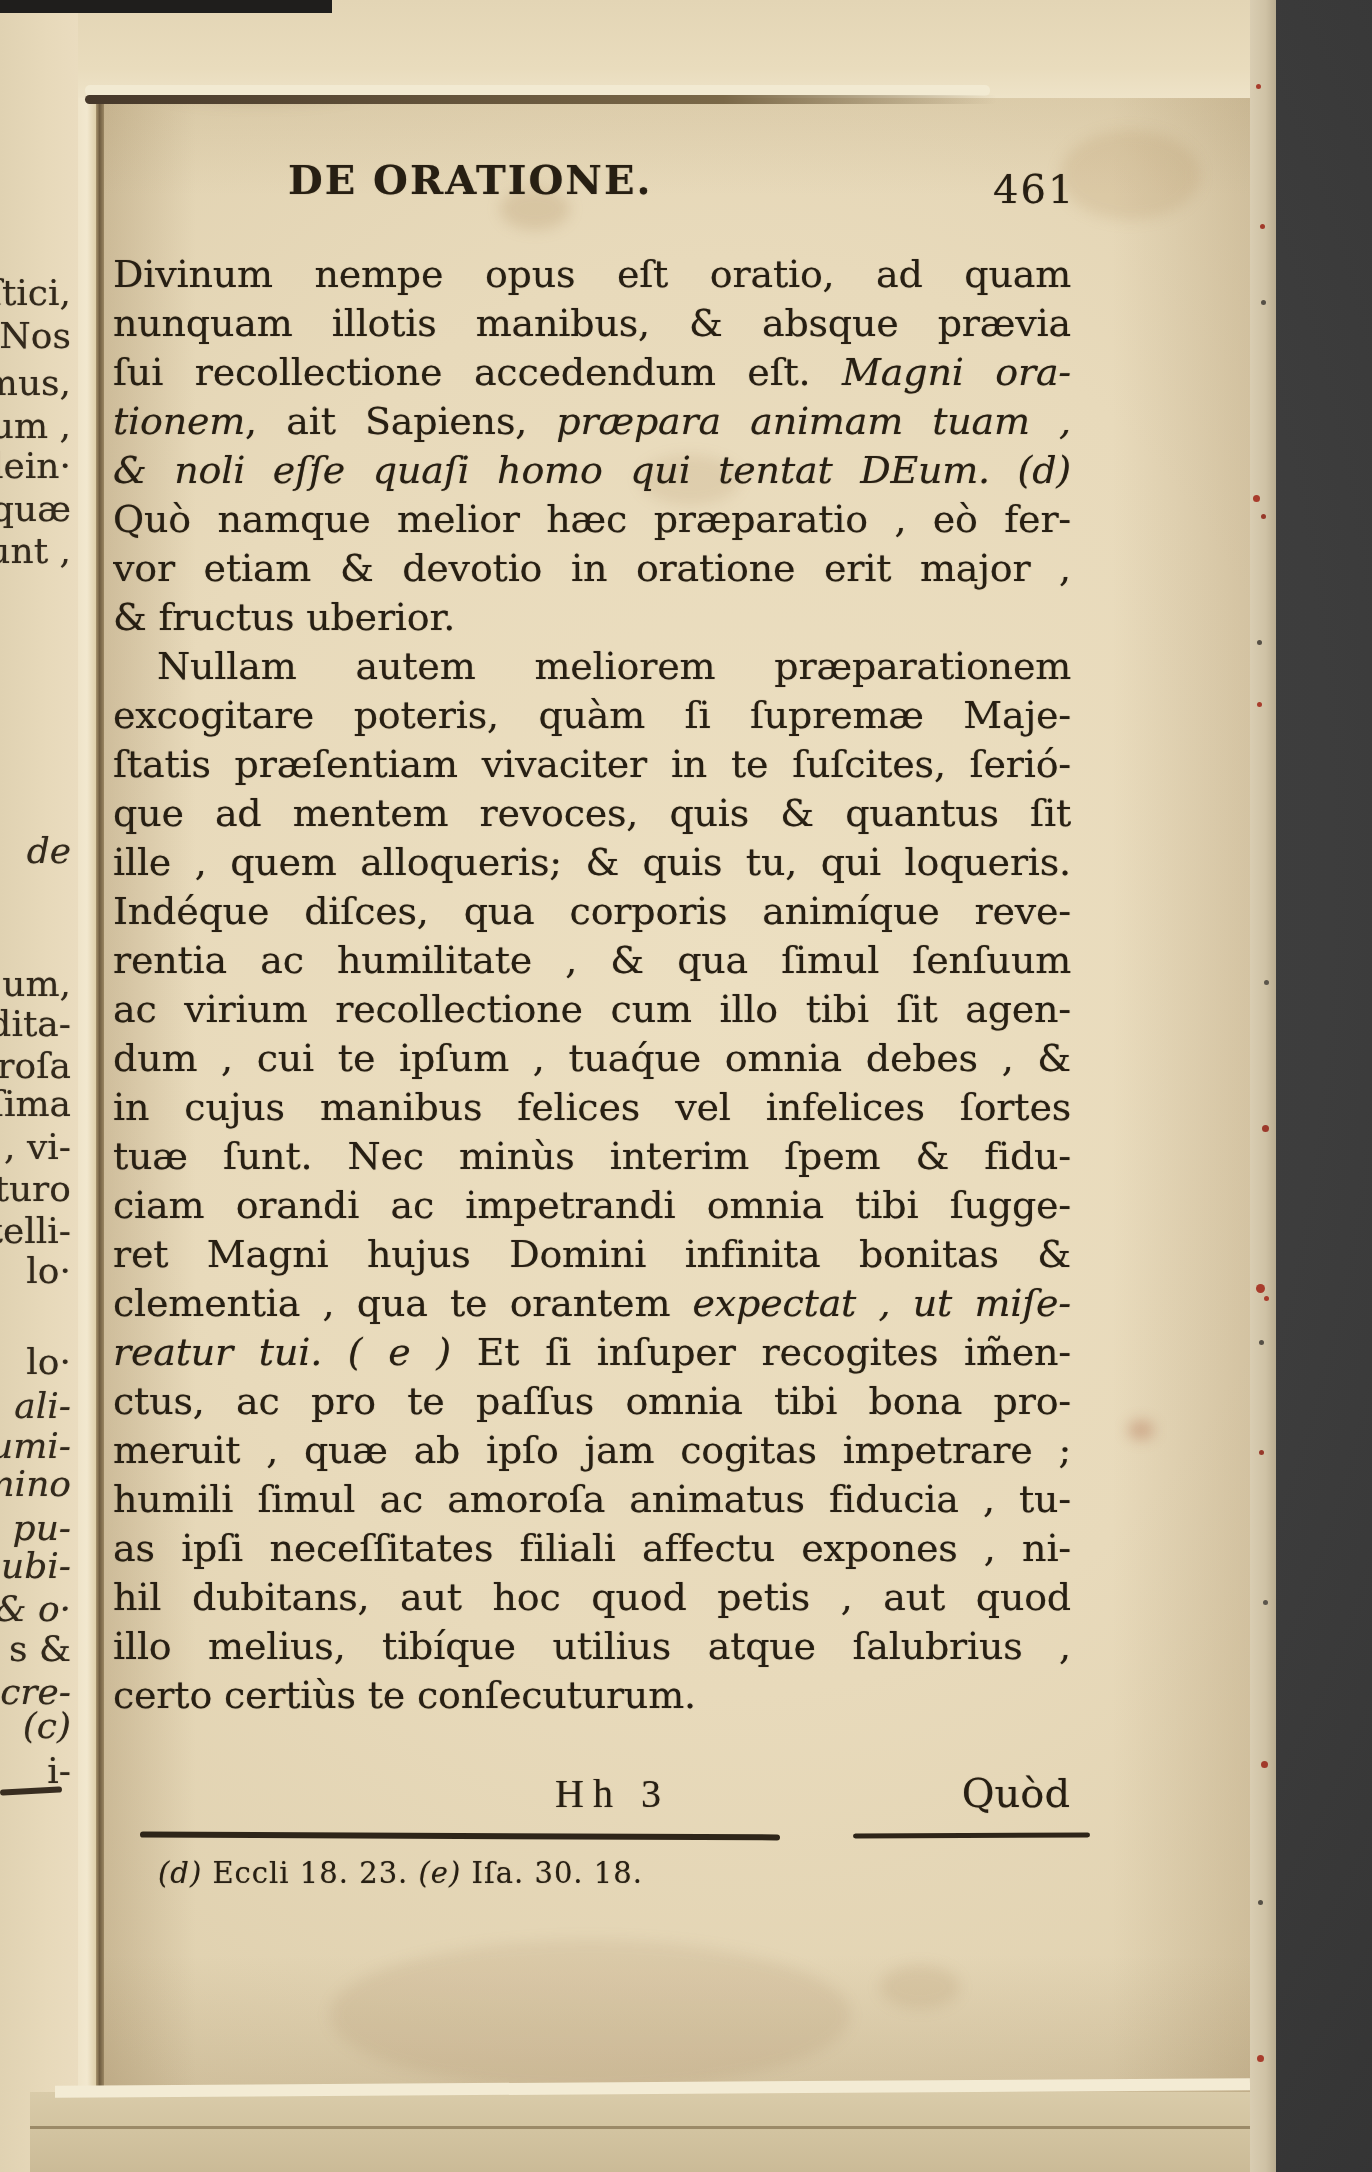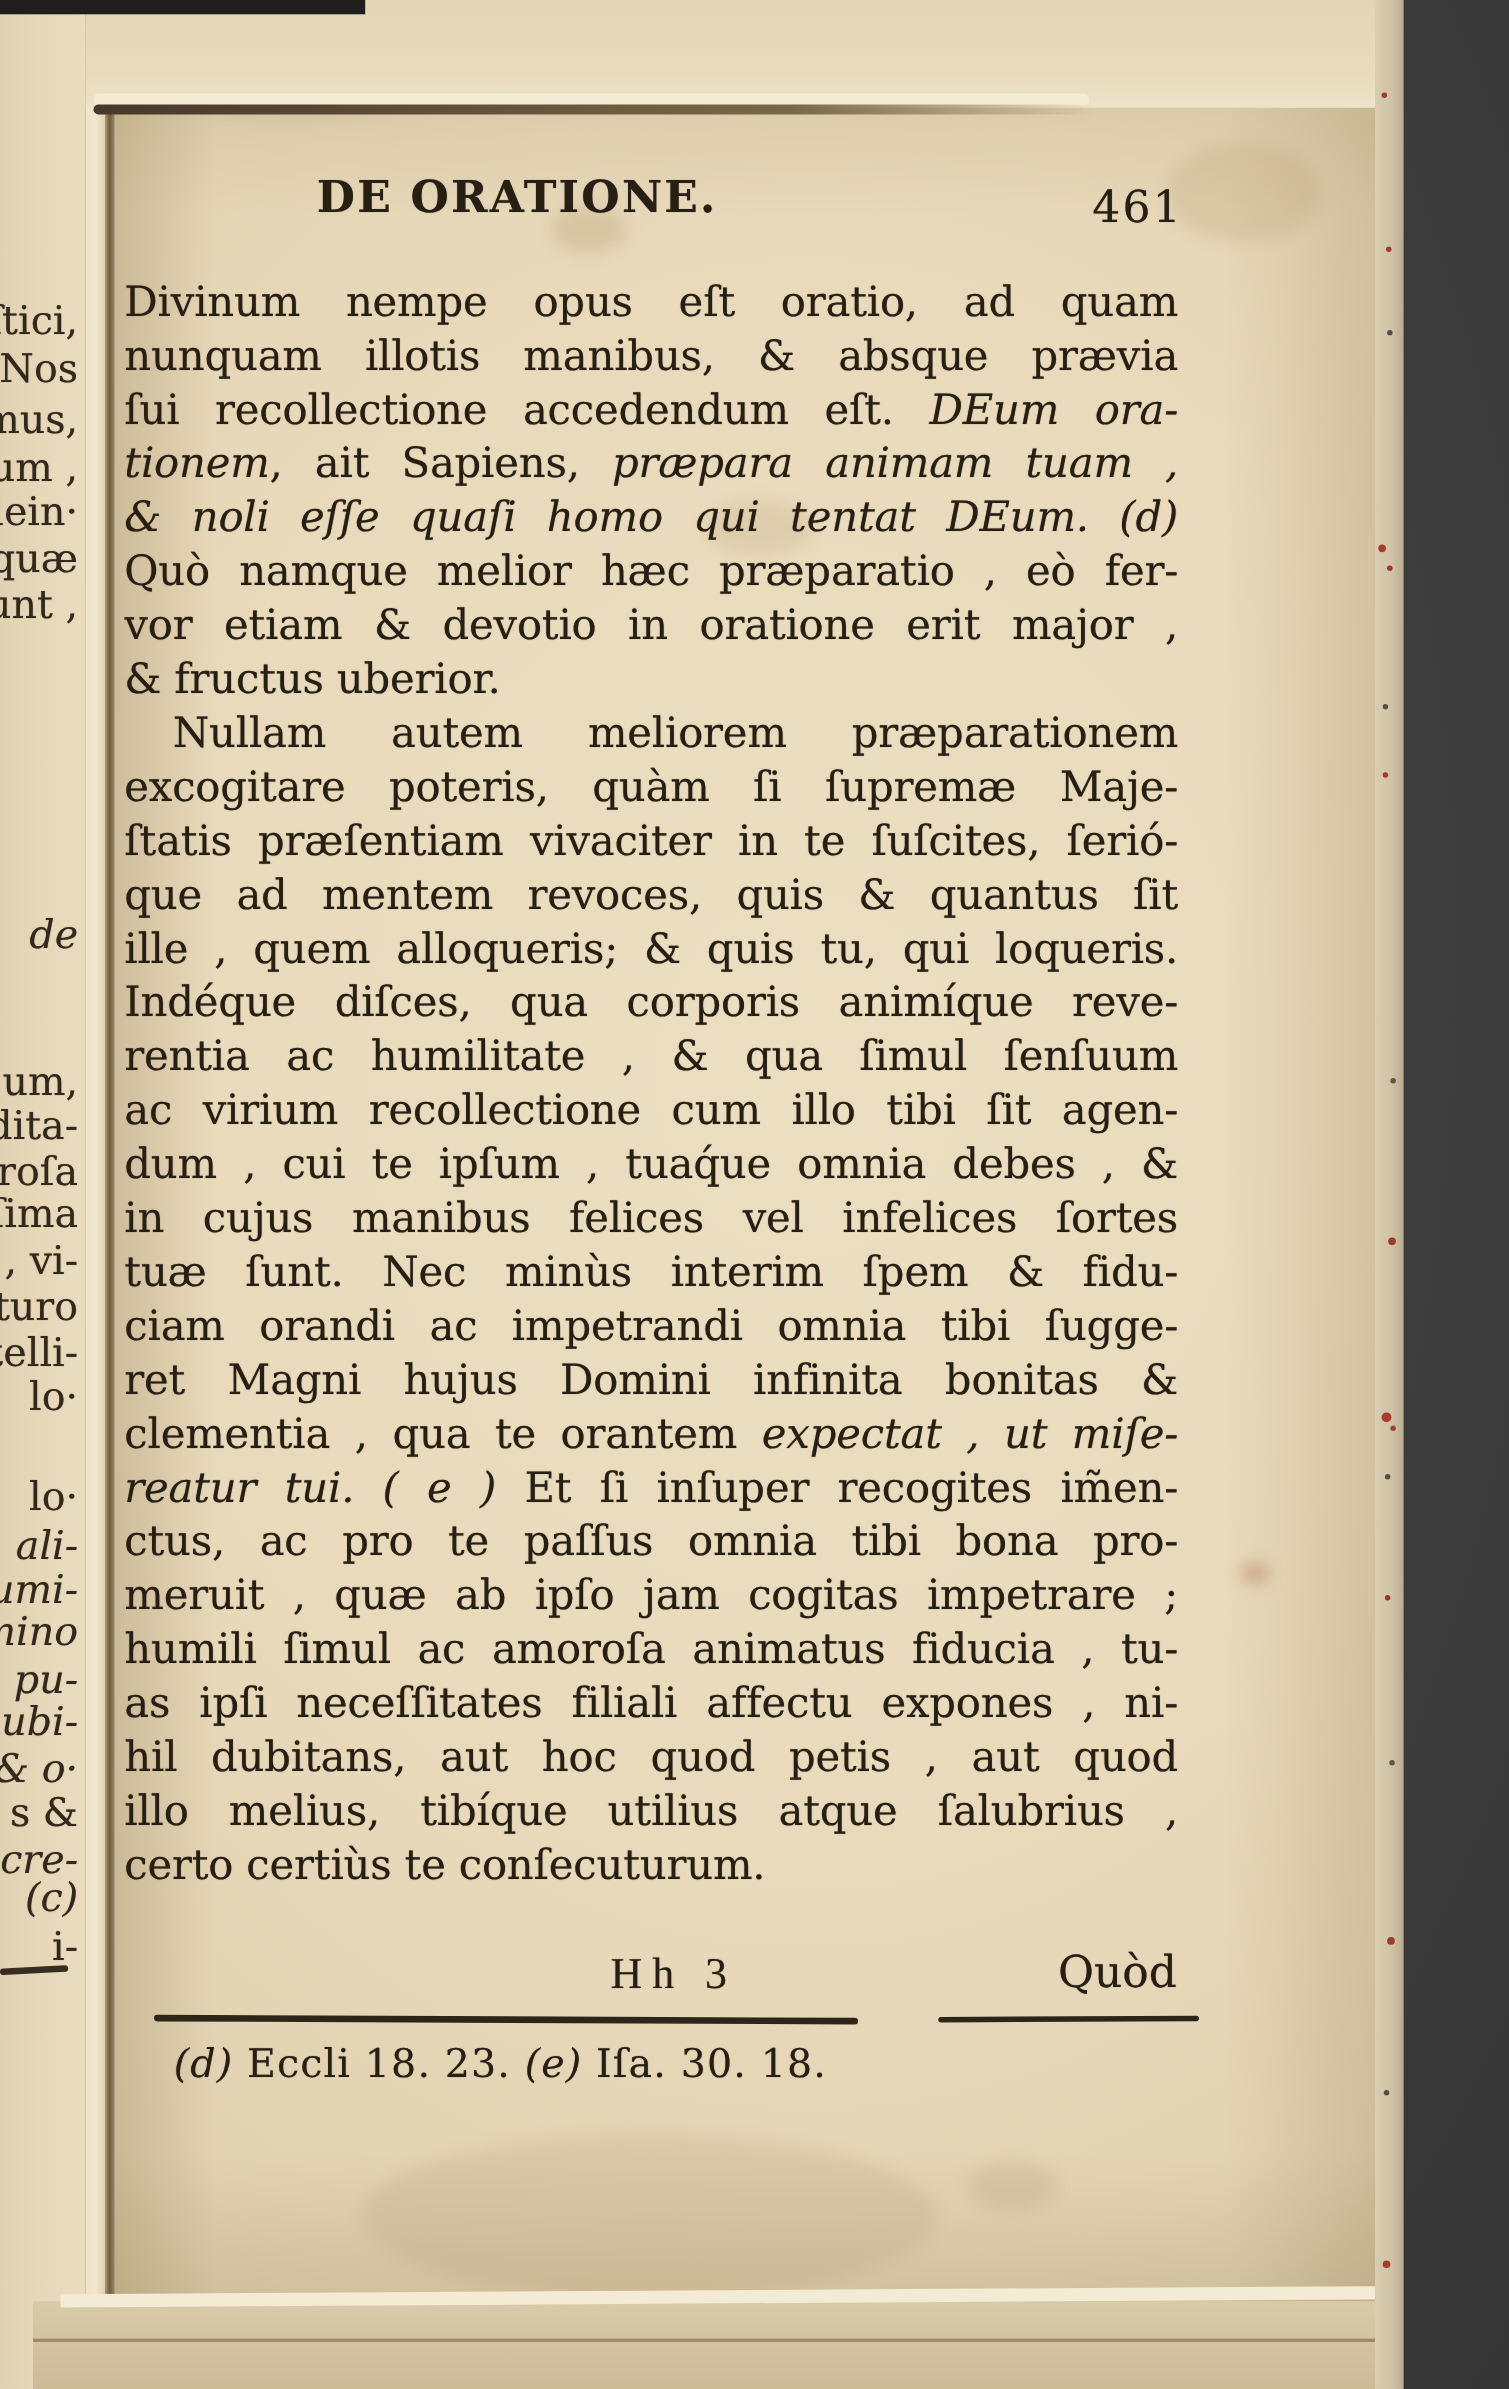--- a/index.html
+++ b/index.html
@@ -60,21 +60,21 @@
     text-align:justify;text-align-last:justify;letter-spacing:-0.2px;}
   .bl.nj{text-align-last:left;}
   .bl.ind{padding-left:44px;}
   .it{font-style:italic;}
   #signature-mark{position:absolute;left:555px;top:1770px;font-size:40px;letter-spacing:9px;white-space:nowrap;font-family:Liberation Serif, serif;}
   #catchword{position:absolute;left:930px;top:1770px;width:140px;text-align:right;font-size:40px;}
   #rule-left{position:absolute;left:140px;top:1833px;width:640px;height:6px;background:#2e2519;
     border-radius:3px;transform:rotate(0.25deg);}
   #rule-right{position:absolute;left:853px;top:1833px;width:237px;height:5px;background:#2e2519;
     border-radius:3px;transform:rotate(-0.3deg);}
-  #footnote{position:absolute;left:158px;top:1856px;font-size:36px;letter-spacing:1px;white-space:nowrap;}
+  #footnote{position:absolute;left:158px;top:1856px;font-size:29px;letter-spacing:1px;white-space:nowrap;}
 </style>
 </head>
 <body>
 
 <div id="scan-root">
 
   <div id="facing-page"></div>
   <div id="left-fragments">
       <div class="frag" style="top: 272px;">ſtici,</div>
       <div class="frag" style="top: 315px;">Nos</div>
@@ -118,21 +118,21 @@
   <div class="stain" style="left:1128px;top:1420px;width:26px;height:20px;background:rgba(150,60,30,.28);"></div>
   <div class="stain" style="left:330px;top:1940px;width:520px;height:150px;background:rgba(140,100,55,.10);"></div>
   <div class="stain" style="left:880px;top:1965px;width:80px;height:44px;background:rgba(150,110,60,.13);"></div>
 
   <div id="page-title" class="ink">DE ORATIONE.</div>
   <div id="page-number" class="ink">461</div>
 
   <div id="body-lines" class="ink">
       <div class="bl"><span>Divinum nempe opus eſt oratio, ad quam</span></div>
       <div class="bl"><span>nunquam illotis manibus, &amp; absque prævia</span></div>
-      <div class="bl"><span>ſui recollectione accedendum eſt. </span><span class="it">DEum ora-</span></div>
+      <div class="bl"><span>ſui recollectione accedendum eſt. </span><span class="it">Magni ora-</span></div>
       <div class="bl"><span class="it">tionem</span><span>, ait Sapiens, </span><span class="it">præpara animam tuam ,</span></div>
       <div class="bl"><span class="it">&amp; noli eſſe quaſi homo qui tentat DEum. (d)</span></div>
       <div class="bl"><span>Quò namque melior hæc præparatio , eò fer-</span></div>
       <div class="bl"><span>vor etiam &amp; devotio in oratione erit major ,</span></div>
       <div class="bl nj"><span>&amp; fructus uberior.</span></div>
       <div class="bl ind"><span>Nullam autem meliorem præparationem</span></div>
       <div class="bl"><span>excogitare poteris, quàm ſi ſupremæ Maje-</span></div>
       <div class="bl"><span>ſtatis præſentiam vivaciter in te ſuſcites, ſerió-</span></div>
       <div class="bl"><span>que ad mentem revoces, quis &amp; quantus ſit</span></div>
       <div class="bl"><span>ille , quem alloqueris; &amp; quis tu, qui loqueris.</span></div>

